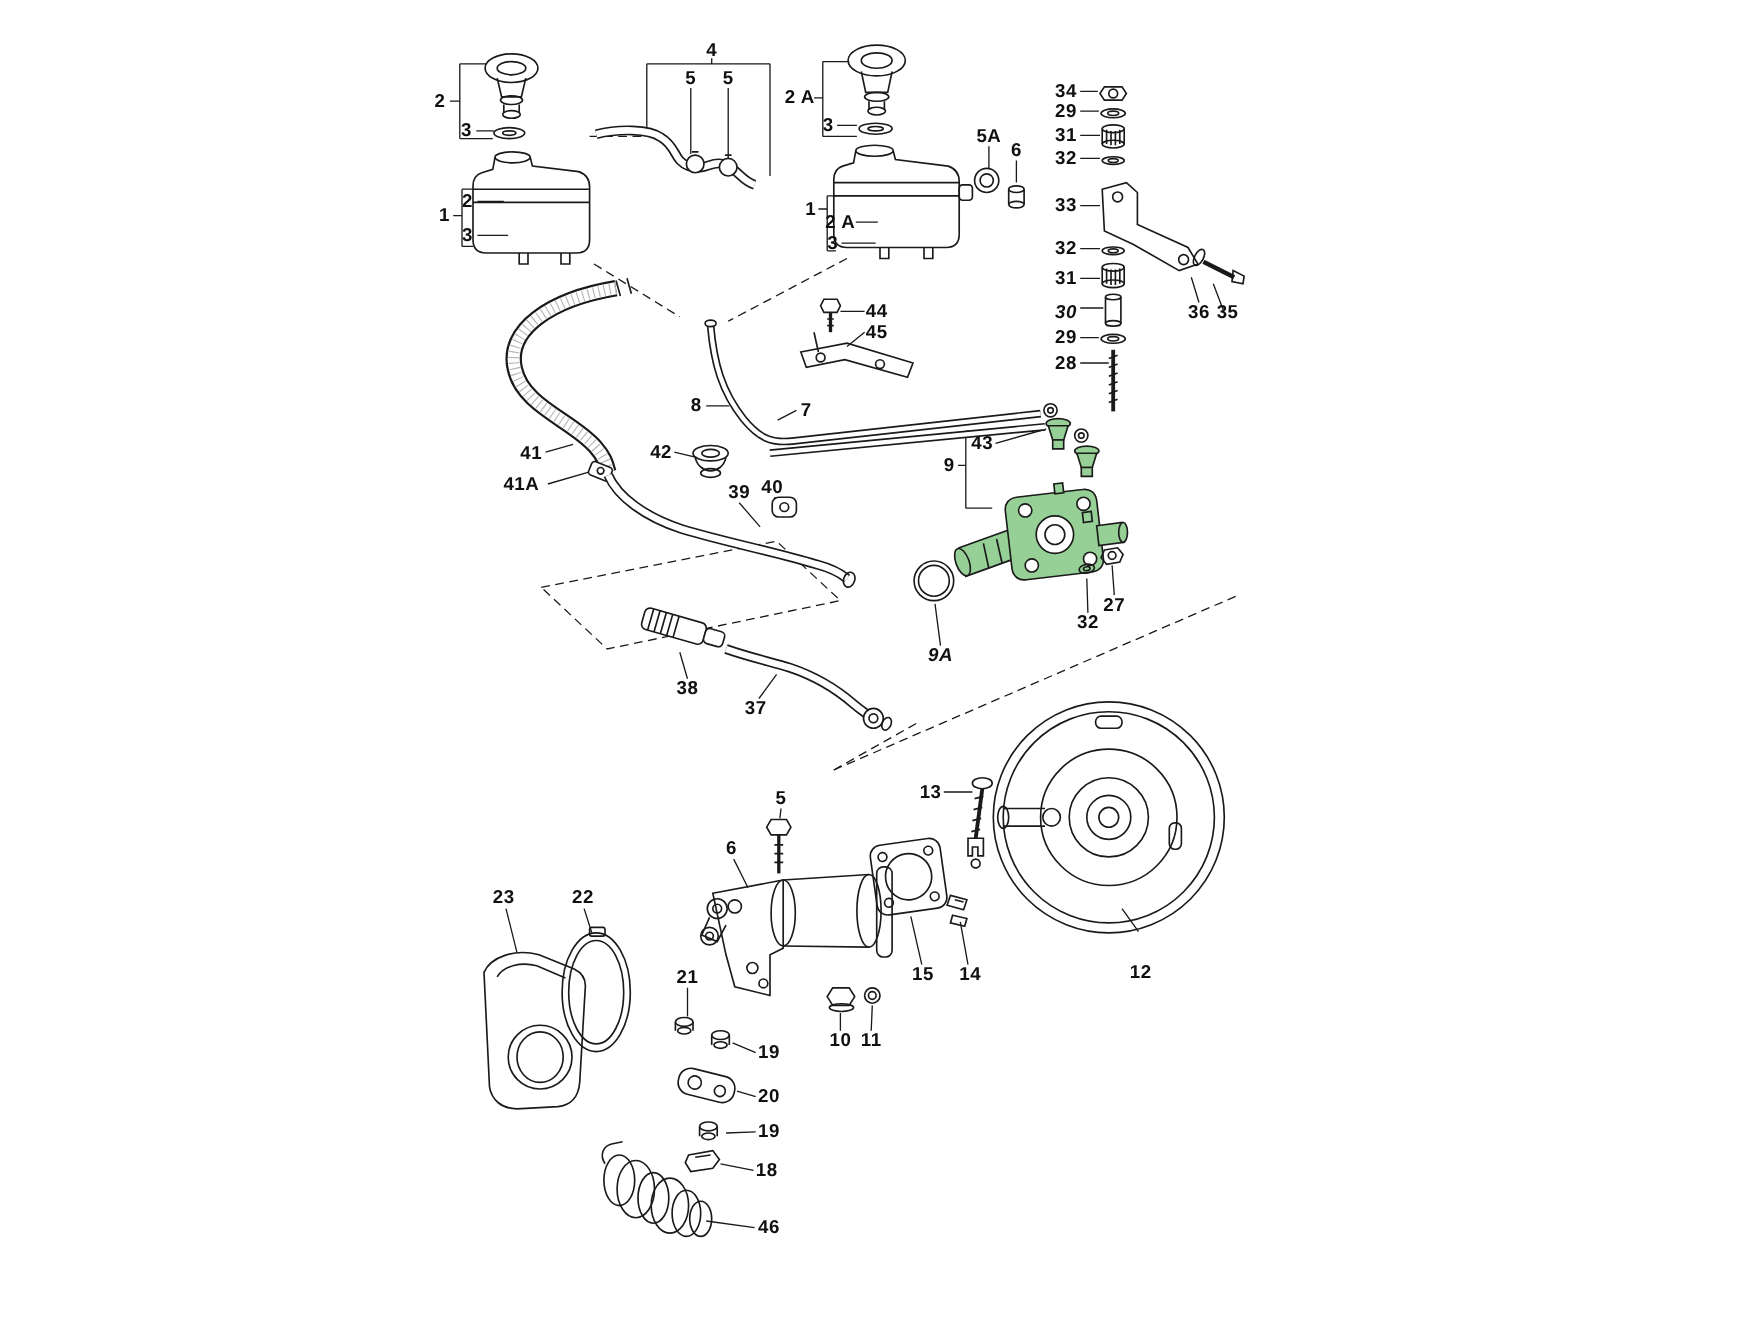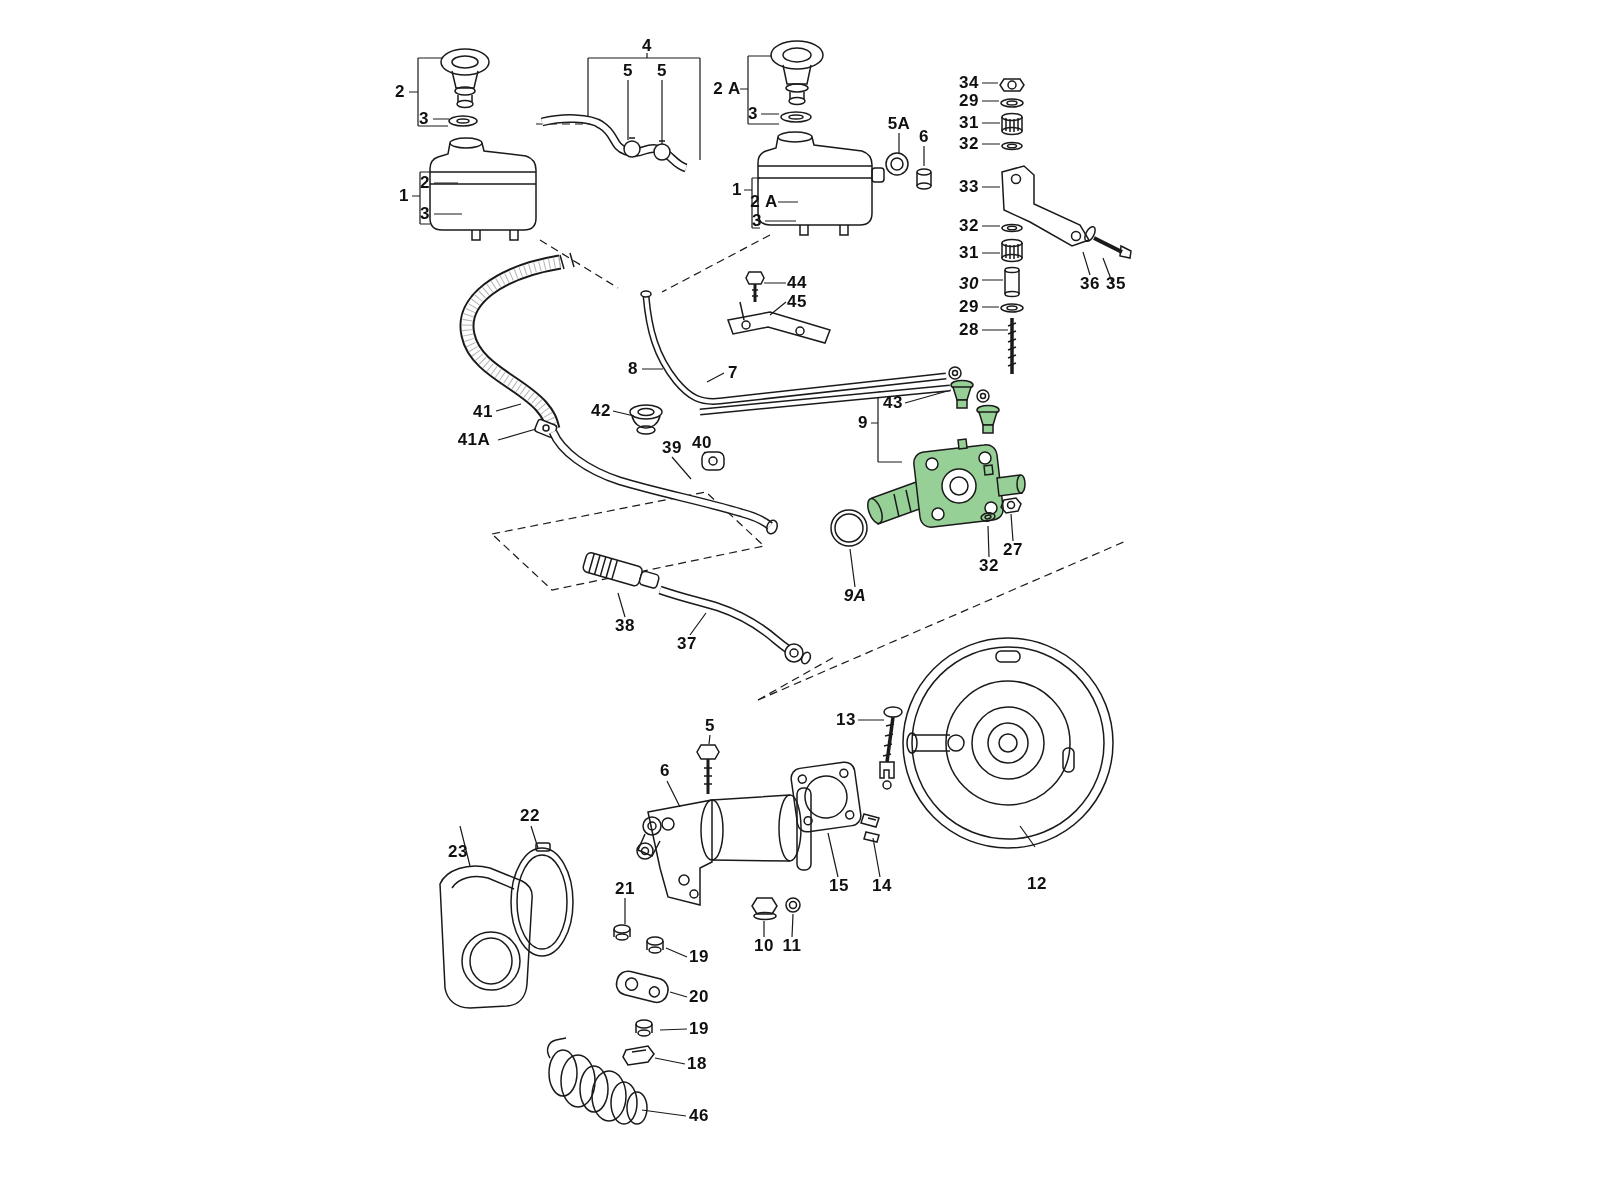--- a/index.html
+++ b/index.html
@@ -460,21 +460,21 @@
       <div class="part-label" style="left: 989px; top: 566px;">32</div>
       <div class="part-label" style="left: 1013px; top: 550px;">27</div>
       <div class="part-label" style="left: 625px; top: 626px;">38</div>
       <div class="part-label" style="left: 687px; top: 644px;">37</div>
       <div class="part-label" style="left: 846px; top: 720px;">13</div>
       <div class="part-label" style="left: 1037px; top: 884px;">12</div>
       <div class="part-label" style="left: 710px; top: 726px;">5</div>
       <div class="part-label" style="left: 665px; top: 771px;">6</div>
       <div class="part-label" style="left: 839px; top: 886px;">15</div>
       <div class="part-label" style="left: 882px; top: 886px;">14</div>
-      <div class="part-label" style="left: 458px; top: 816px; margin-top: 36px;">23</div>
+      <div class="part-label" style="left: 458px; top: 816px;">23</div>
       <div class="part-label" style="left: 530px; top: 816px;">22</div>
       <div class="part-label" style="left: 625px; top: 889px;">21</div>
       <div class="part-label" style="left: 699px; top: 957px;">19</div>
       <div class="part-label" style="left: 699px; top: 997px;">20</div>
       <div class="part-label" style="left: 699px; top: 1029px;">19</div>
       <div class="part-label" style="left: 697px; top: 1064px;">18</div>
       <div class="part-label" style="left: 764px; top: 946px;">10</div>
       <div class="part-label" style="left: 792px; top: 946px;">11</div>
       <div class="part-label" style="left: 699px; top: 1116px;">46</div>
     </div>

